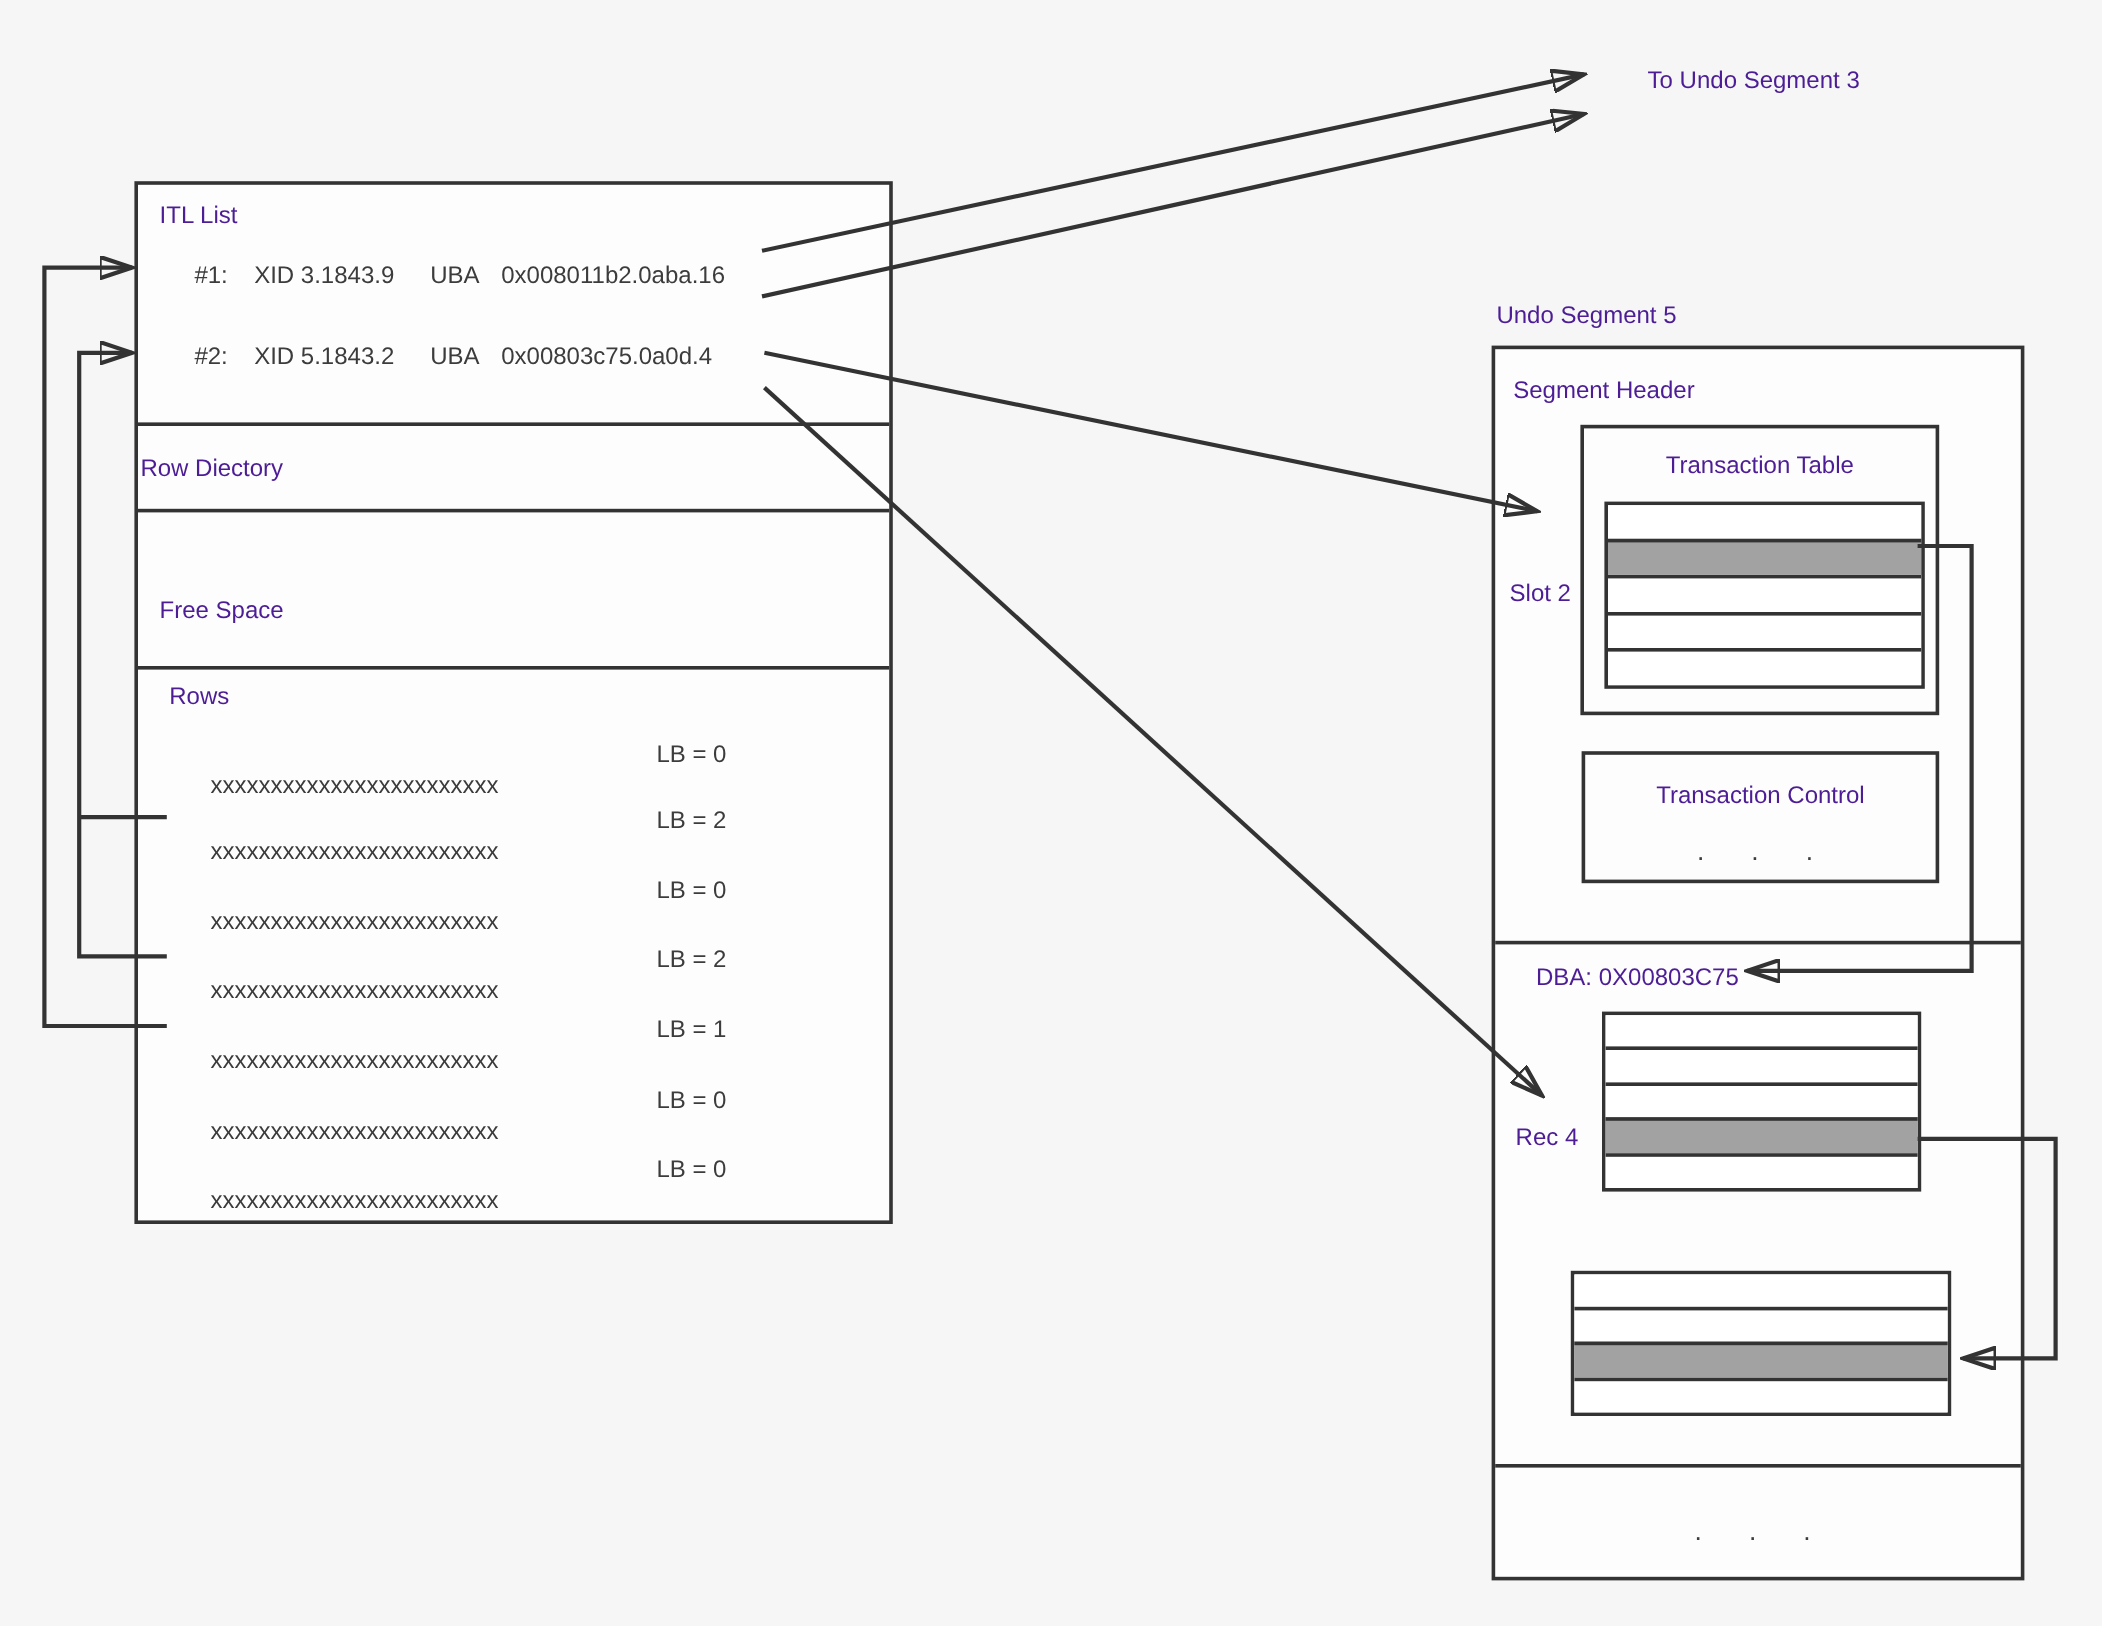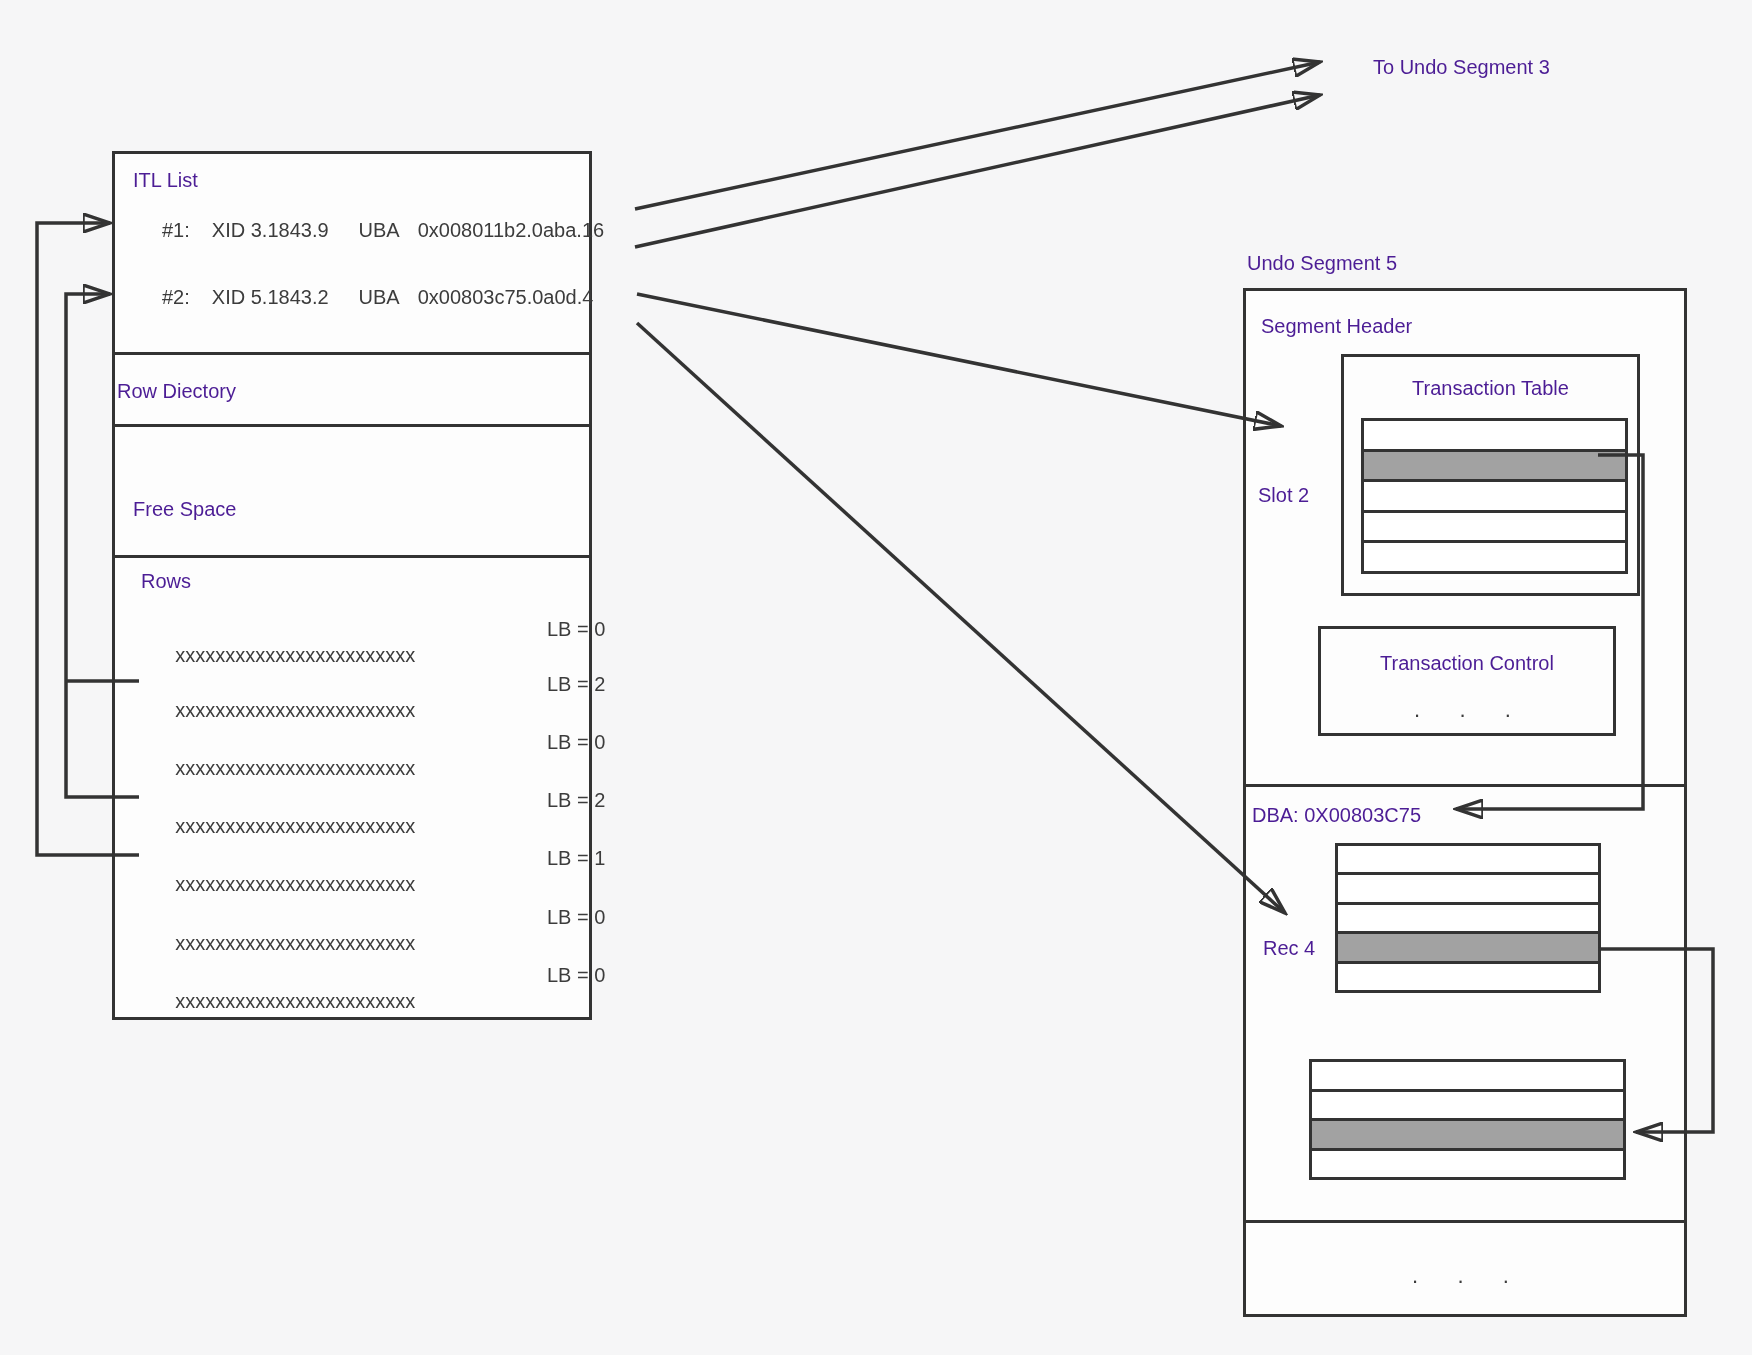--- a/index.html
+++ b/index.html
@@ -27,21 +27,21 @@
     border:3px solid #333;
     background:#fdfdfd;
     box-sizing:border-box;
   }
   .divider{
     position:absolute;
     left:0;right:0;height:3px;
     background:#333;
   }
   
-  #data-block{left:112px;top:151px;width:480px;height:869px;}
+  #data-block{left:112px;top:151px;width:632px;height:869px;}
   .itl-entry{
     position:absolute;left:47px;height:26px;
     display:flex;align-items:center;
     font-size:20px;white-space:pre;
   }
   .itl-entry .ref{margin-right:22px;}
   .itl-entry .xid{margin-right:30px;}
   .itl-entry .uba-l{margin-right:18px;}
   .data-row{
     position:absolute;left:27px;width:512px;height:26px;
@@ -131,40 +131,40 @@
     </div>
   </div>
 
   <div class="label" style="left:1373px;top:54px;">To Undo Segment 3</div>
 
   <div class="label" style="left:1247px;top:250px;">Undo Segment 5</div>
 
   <div class="box" id="undo-segment-box">
     <div class="label" style="left:15px;top:22px;">Segment Header</div>
 
-    <div class="inner-box" style="left:71px;top:63px;width:299px;height:242px;margin-left:24px;">
+    <div class="inner-box" style="left:71px;top:63px;width:299px;height:242px;">
       <div class="label" style="left:0;right:0;top:18px;text-align:center;">Transaction Table</div>
       <div class="stack" style="left:17px;top:61px;width:267px;height:156px;">
         <div class="srow"></div>
         <div class="srow hl"></div>
         <div class="srow"></div>
         <div class="srow"></div>
         <div class="srow"></div>
       </div>
     </div>
     <div class="label" style="left:12px;top:154px;margin-top:37px;">Slot 2</div>
 
     <div class="inner-box" style="left:72px;top:335px;width:298px;height:110px;">
       <div class="label" style="left:0;right:0;top:21px;text-align:center;">Transaction Control</div>
       <div class="dots" style="left:0;right:0;top:68px;text-align:center;">.  .  .</div>
     </div>
 
     <div class="divider" style="top:493px;"></div>
 
-    <div class="label" style="left:6px;top:511px;">DBA: 0X00803C75</div>
+    <div class="label" style="left:34px;top:511px;">DBA: 0X00803C75</div>
     <div class="stack" style="left:89px;top:552px;width:266px;height:150px;">
       <div class="srow"></div>
       <div class="srow"></div>
       <div class="srow"></div>
       <div class="srow hl"></div>
       <div class="srow"></div>
     </div>
     <div class="label" style="left:17px;top:644px;">Rec 4</div>
 
     <div class="stack" style="left:63px;top:768px;width:317px;height:121px;">

